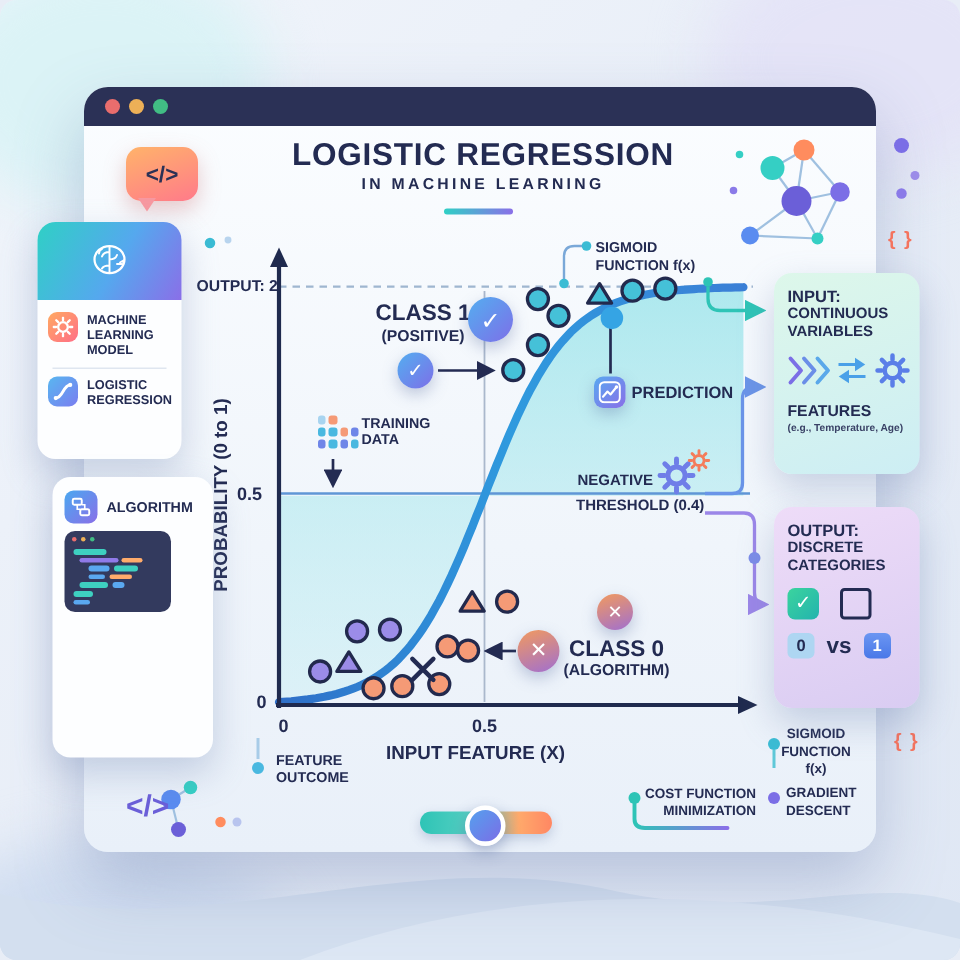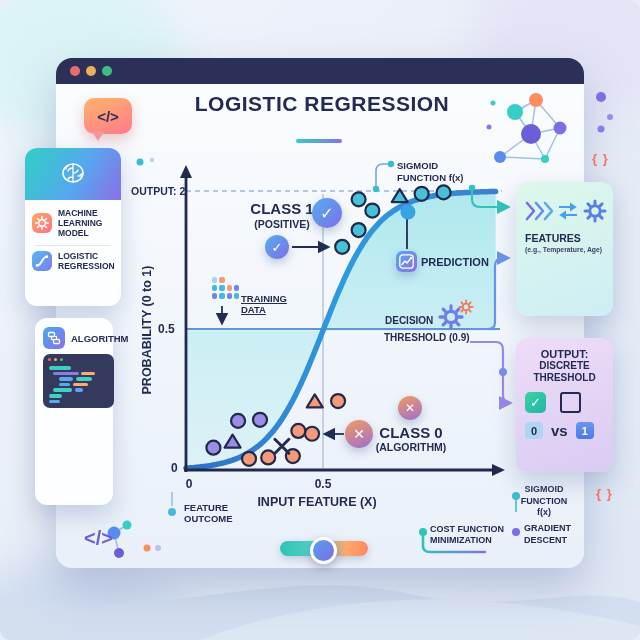--- a/index.html
+++ b/index.html
@@ -15,34 +15,34 @@
   .tl{position:absolute;top:8px;width:10px;height:10px;border-radius:50%;}
   
   .lbl{position:absolute;font-weight:700;color:#232b52;white-space:nowrap;z-index:6;}
   .c{transform:translateX(-50%);}
   .lines span{display:block;}
   
   .card{position:absolute;background:#fdfeff;border-radius:12px;box-shadow:0 10px 24px rgba(110,130,175,.33);z-index:8;}
   #card1{left:25px;top:148px;width:96px;height:158px;}
   #card1 .hdr{height:52px;border-radius:12px 12px 0 0;background:linear-gradient(120deg,#2fd0c5,#55a8ee 55%,#8a6fe8);
     display:flex;align-items:center;justify-content:center;}
-  .citem{display:flex;align-items:center;gap:6px;padding:8px 7px 4px 7px;}
+  .citem{display:flex;gap:6px;padding:8px 7px 4px 7px;}
   .cic{width:20px;height:20px;border-radius:6px;flex:0 0 auto;display:flex;align-items:center;justify-content:center;}
   .citem .t{font-size:8.5px;font-weight:700;line-height:10px;}
   .divider{height:1px;background:#dfe6f0;margin:3px 10px;}
-  #card2{left:35px;top:318px;width:78px;height:187px;}
+  #card2{left:35px;top:318px;width:107px;height:187px;}
   #card2 .hrow{display:flex;align-items:center;gap:6px;padding:9px 8px 4px 8px;}
   #codebox{position:absolute;left:8px;top:36px;width:71px;height:54px;background:#333a5e;border-radius:7px;}
   #codebox .dots{position:absolute;left:5px;top:4px;display:flex;gap:3px;}
   #codebox .dots i{width:3px;height:3px;border-radius:50%;display:block;}
   .cbar{position:absolute;height:3.5px;border-radius:2px;}
   
   .panel{position:absolute;width:97px;border-radius:12px;box-shadow:0 10px 24px rgba(110,130,175,.33);z-index:8;padding:10px 9px;box-sizing:border-box;}
   #panel-in{left:516px;top:182px;height:134px;background:linear-gradient(160deg,#ddf7ea,#cdeef4);}
-  #panel-out{left:516px;top:338px;height:134px;background:linear-gradient(160deg,#eedcf8,#d9ccf2);text-align:center;}
+  #panel-out{left:516px;top:338px;height:134px;background:linear-gradient(160deg,#eedcf8,#d9ccf2);}
   .p-title span{display:block;font-size:10px;font-weight:700;line-height:12px;}
   .p-title .b1{font-size:11px;}
   .p-feat{font-size:10.5px;font-weight:700;margin-top:9px;}
   .p-ex{font-size:6.8px;font-weight:700;color:#3a4266;margin-top:2px;}
   .p-icons{margin-top:7px;height:24px;}
   .cb-row{display:flex;gap:14px;margin-top:8px;align-items:center;}
   .cb{width:21px;height:21px;border-radius:5px;}
   .cb.checked{background:linear-gradient(135deg,#3bd49e,#23b3ae);display:flex;align-items:center;justify-content:center;
     color:#fff;font-family:"DejaVu Sans",sans-serif;font-size:13px;font-weight:700;}
   .cb.empty{background:transparent;border:2.5px solid #232b52;border-radius:3px;width:17px;height:17px;}
@@ -88,20 +88,21 @@
 
   <div id="win">
     <div id="winbar">
       <span class="tl" style="left:14px;background:#e96d6d;"></span>
       <span class="tl" style="left:30px;background:#edb057;"></span>
       <span class="tl" style="left:46px;background:#41bd84;"></span>
     </div>
   </div>
 
   <div class="lbl c" style="left:322px;top:92px;font-size:21px;letter-spacing:.5px;">LOGISTIC REGRESSION</div>
+  <div class="lbl c" style="left:322px;top:117px;font-size:10.5px;letter-spacing:2.2px;">IN MACHINE LEARNING</div>
   <div style="position:absolute;left:296px;top:139px;width:46px;height:4px;border-radius:2px;z-index:6;background:linear-gradient(90deg,#2fd0c5,#8a6fe8);"></div>
 
   <div style="position:absolute;left:84px;top:98px;width:48px;height:36px;border-radius:10px;z-index:7;background:linear-gradient(160deg,#ffb36a,#ff7a8a);box-shadow:0 6px 14px rgba(200,110,110,.35);display:flex;align-items:center;justify-content:center;">
     <span style="font-weight:700;font-size:15px;color:#2b3156;">&lt;/&gt;</span>
   </div>
   <div style="position:absolute;left:92px;top:132px;width:0;height:0;border-left:6px solid transparent;border-right:6px solid transparent;border-top:9px solid #f798a0;z-index:7;"></div>
 
   <svg id="chart-svg" width="640" height="640">
     <defs>
       <linearGradient id="curveGrad" x1="0" y1="0" x2="1" y2="0">
@@ -269,31 +270,31 @@
   <div class="lbl" style="left:147px;top:330px;font-size:12.5px;transform:translate(-50%,-50%) rotate(-90deg);">PROBABILITY (0 to 1)</div>
   <div class="lbl" style="left:158px;top:322px;font-size:12px;">0.5</div>
   <div class="lbl" style="left:171px;top:461px;font-size:12px;">0</div>
   <div class="lbl c" style="left:189px;top:477px;font-size:12px;">0</div>
   <div class="lbl c" style="left:323px;top:477px;font-size:12px;">0.5</div>
   <div class="lbl c" style="left:317px;top:495px;font-size:12.5px;text-align:right;">INPUT FEATURE (X)</div>
   <div class="lbl c" style="left:282px;top:200px;font-size:15px;">CLASS 1</div>
   <div class="lbl c" style="left:282px;top:218px;font-size:10.5px;">(POSITIVE)</div>
   <div class="lbl c" style="left:411px;top:424px;font-size:15px;">CLASS 0</div>
   <div class="lbl c" style="left:411px;top:441px;font-size:10.5px;">(ALGORITHM)</div>
-  <div class="lbl lines" style="left:241px;top:293px;font-size:9.5px;line-height:11px;text-decoration:underline;">
+  <div class="lbl lines" style="left:241px;top:277px;font-size:9.5px;line-height:11px;">
     <span>TRAINING</span>
       <span>DATA</span>
   </div>
   <div class="lbl lines" style="left:397px;top:160px;font-size:9.5px;line-height:11.5px;">
     <span>SIGMOID</span>
       <span>FUNCTION f(x)</span>
   </div>
   <div class="lbl" style="left:421px;top:256px;font-size:11px;">PREDICTION</div>
-  <div class="lbl" style="left:385px;top:315px;font-size:10px;">DECISION</div>
-  <div class="lbl" style="left:384px;top:332px;font-size:10px;">THRESHOLD (0.9)</div>
+  <div class="lbl" style="left:385px;top:315px;font-size:10px;">NEGATIVE</div>
+  <div class="lbl" style="left:384px;top:332px;font-size:10px;">THRESHOLD (0.4)</div>
   <div class="lbl lines" style="left:184px;top:502px;font-size:9.5px;line-height:11px;">
     <span>FEATURE</span>
       <span>OUTCOME</span>
   </div>
 
   <div id="training-icon">
       <i style="background: rgb(168, 212, 240);"></i>
       <i style="background: rgb(245, 154, 118);"></i>
       <i style="visibility: hidden;"></i>
       <i style="visibility: hidden;"></i>
@@ -385,20 +386,25 @@
           <div class="cbar" style="left: 30px; top: 28.8px; width: 15px; background: rgb(255, 171, 107);"></div>
           <div class="cbar" style="left: 10px; top: 34.4px; width: 19px; background: rgb(62, 208, 192);"></div>
           <div class="cbar" style="left: 32px; top: 34.4px; width: 8px; background: rgb(90, 168, 240);"></div>
           <div class="cbar" style="left: 6px; top: 40px; width: 13px; background: rgb(62, 208, 192);"></div>
           <div class="cbar" style="left: 6px; top: 45.6px; width: 11px; background: rgb(90, 168, 240);"></div>
         </div>
     </div>
   </div>
 
   <div id="panel-in" class="panel">
+    <div class="p-title">
+      <span class="b1">INPUT:</span>
+      <span>CONTINUOUS</span>
+      <span>VARIABLES</span>
+    </div>
     <div class="p-icons">
       <svg id="inputIcons" width="82" height="24" viewBox="0 0 82 24" style="position:static;">
         <g stroke-width="2.6" fill="none" stroke-linecap="round" stroke-linejoin="round">
           <polyline points="2,4 9,12 2,20" stroke="#7b6ee6"></polyline>
           <polyline points="11,4 18,12 11,20" stroke="#6a8ee8"></polyline>
           <polyline points="20,4 27,12 20,20" stroke="#5aa8ea"></polyline>
         </g>
         <g stroke="#4aa0e8" stroke-width="2" fill="#4aa0e8">
           <line x1="34" y1="8" x2="50" y2="8"></line>
             <path d="M50,8 l-4,-2.6 v5.2 Z"></path>
@@ -414,36 +420,36 @@
       </svg>
     </div>
     <div class="p-feat">FEATURES</div>
     <div class="p-ex">(e.g., Temperature, Age)</div>
   </div>
 
   <div id="panel-out" class="panel">
     <div class="p-title">
       <span class="b1">OUTPUT:</span>
       <span>DISCRETE</span>
-      <span>THRESHOLD</span>
+      <span>CATEGORIES</span>
     </div>
     <div class="cb-row">
       <span class="cb checked">
           <span>✓</span>
         </span>
       <span class="cb empty"></span>
     </div>
     <div class="vs-row">
       <span class="numbadge zero">0</span>
       <span class="vs">vs</span>
       <span class="numbadge one">1</span>
     </div>
   </div>
 
-  <div class="lbl lines c" style="left:467px;top:524px;font-size:9px;line-height:11px;text-align:left;">
+  <div class="lbl lines c" style="left:467px;top:524px;font-size:9px;line-height:11px;text-align:right;">
     <span>COST FUNCTION</span>
       <span>MINIMIZATION</span>
   </div>
   <div class="lbl lines c" style="left:544px;top:484px;font-size:9px;line-height:11.5px;text-align:center;">
     <span>SIGMOID</span>
       <span>FUNCTION</span>
       <span>f(x)</span>
   </div>
   <div class="lbl lines" style="left:524px;top:523px;font-size:9px;line-height:11.5px;">
     <span>GRADIENT</span>

